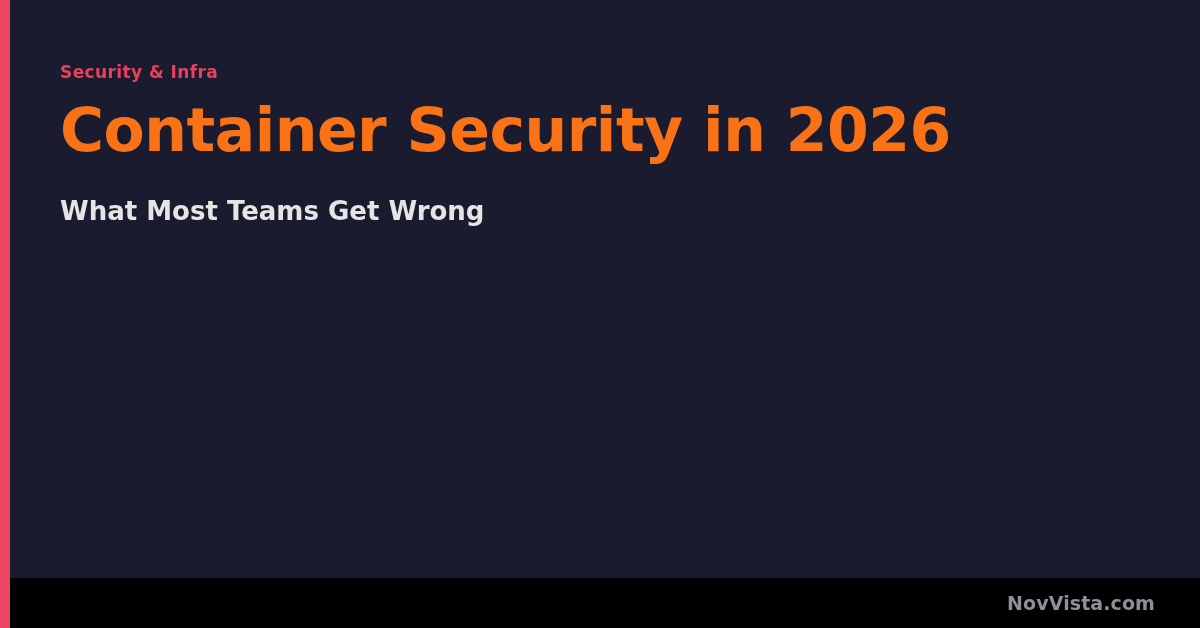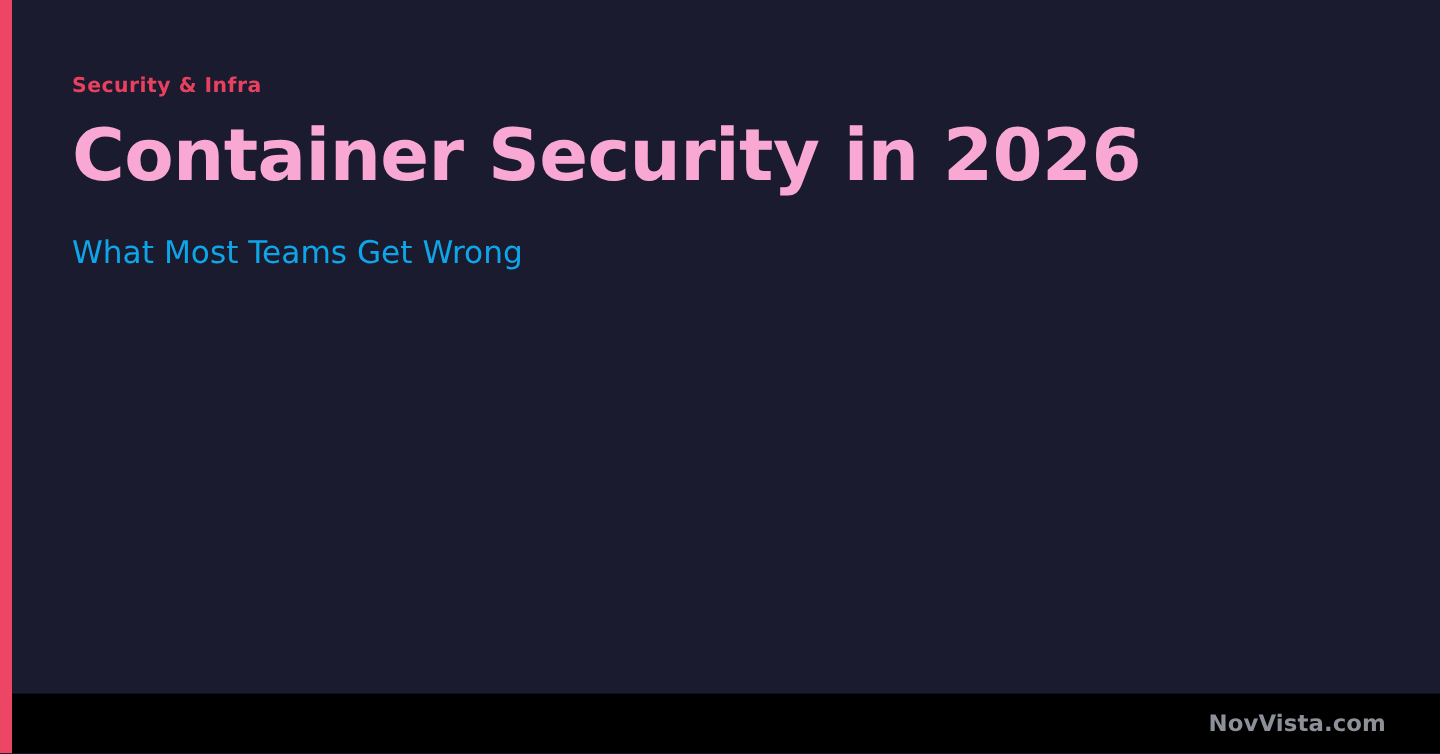--- a/index.html
+++ b/index.html
@@ -57,32 +57,32 @@
     white-space: nowrap;
   }
 
   .headline {
     position: absolute;
     left: 0;
     top: 95px;
     font-size: 60px;
     font-weight: bold;
     letter-spacing: -0.5px;
-    color: #f9a8d4;
+    color: #f97316;
     line-height: 70px;
     white-space: nowrap;
   }
 
   .subtitle {
     position: absolute;
     left: 0;
     top: 194px;
     font-size: 26px;
-    font-weight: normal;
-    color: #0ea5e9;
+    font-weight: bold;
+    color: #e5e5e5;
     line-height: 34px;
     white-space: nowrap;
   }
 
   
   .footer {
     position: absolute;
     left: 0;
     bottom: 0;
     width: 1200px;

